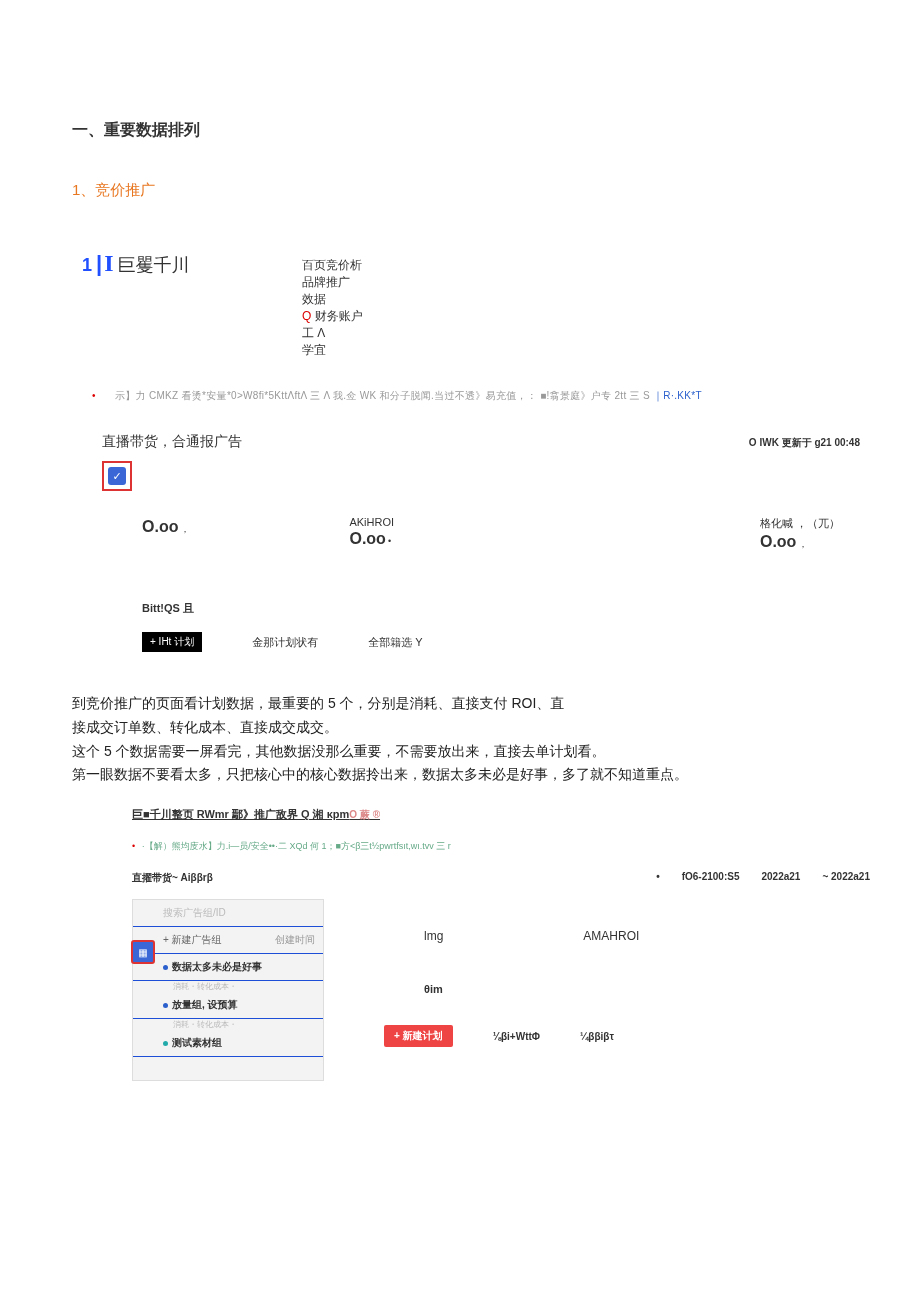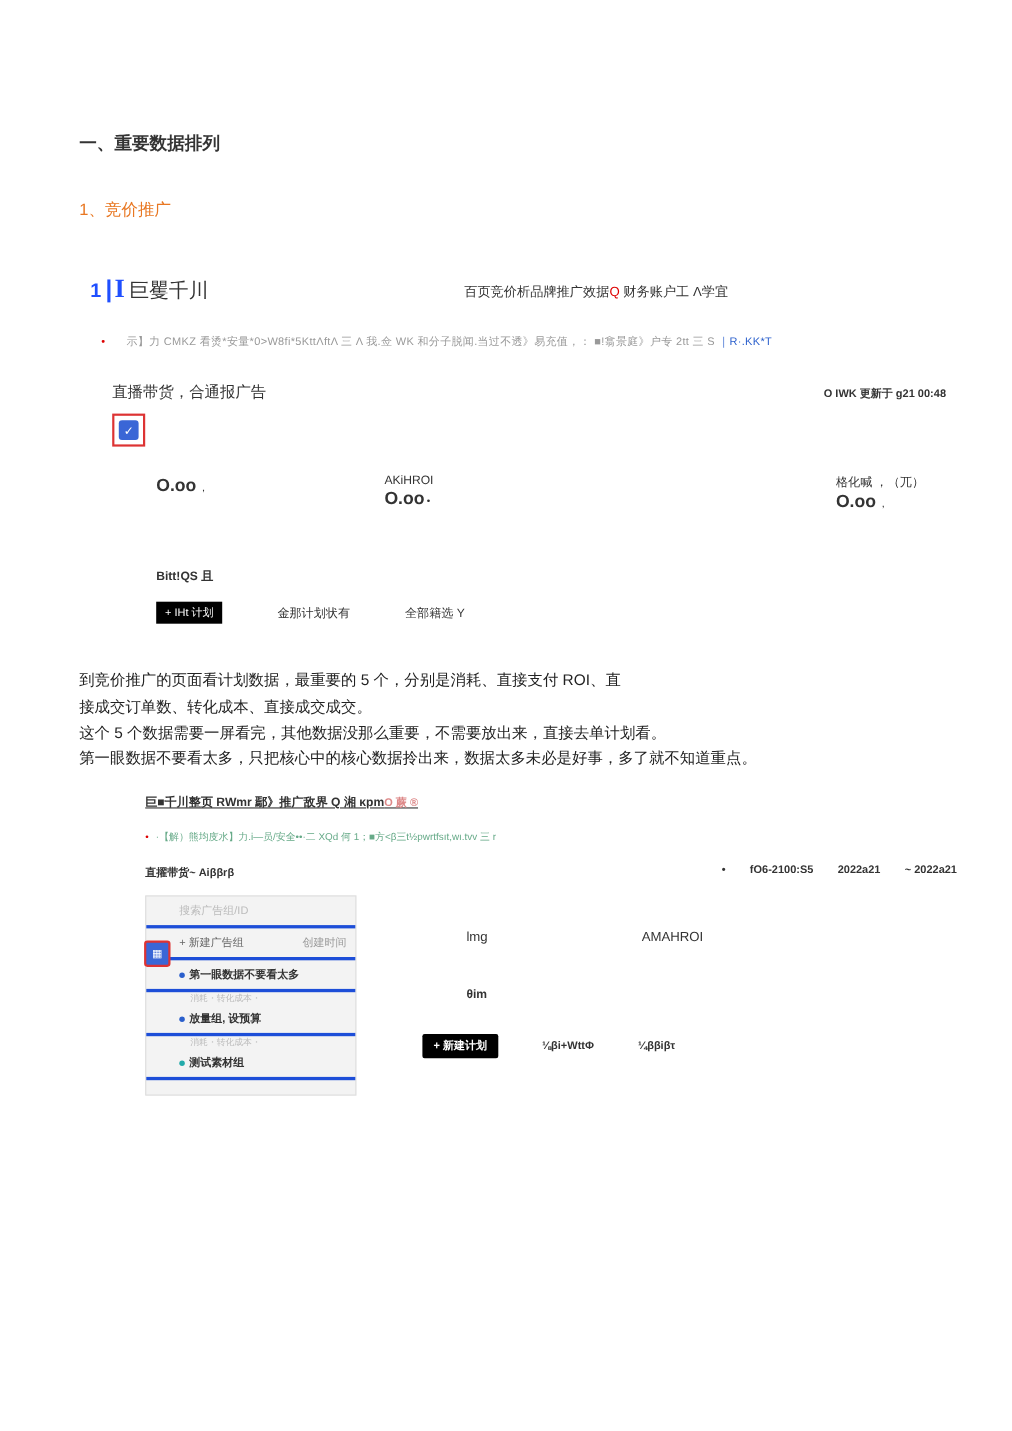--- a/index.html
+++ b/index.html
@@ -52,26 +52,27 @@
     font-family: serif;
     margin-right: 4px;
   }
   .brand-name {
     font-size: 18px;
     font-weight: 500;
     color: #333;
   }
   .nav-row {
     display: flex;
-    justify-content: center;
+    justify-content: space-between;
     font-size: 12px;
     color: #333;
     margin-left: 220px;
     margin-top: -20px;
     width: 480px;
+    flex-direction: column;
   }
   .nav-red { color: #d00; }
   .banner {
     font-size: 10px;
     color: #999;
     margin: 30px 0 30px 10px;
     letter-spacing: 0.3px;
   }
   .banner .dot { color: #d00; margin-right: 16px; }
   .banner .blue { color: #2a5fcc; }
@@ -183,31 +184,31 @@
     width: 20px; height: 20px;
     border: 2px solid #d33;
     background: #3a66d6;
     border-radius: 3px;
     color:#fff;
     display:flex;align-items:center;justify-content:center;
     font-size:10px;
   }
   .sidebar-img .row {
     padding: 6px 8px 6px 30px;
-    border-bottom: 3px solid #1d4ed8;
+    border-bottom: 1px solid #1d4ed8;
     display:flex;align-items:center;gap:4px;
   }
   .sidebar-img .dotb { width:5px;height:5px;border-radius:50%;background:#2a5fcc; }
   .sidebar-img .dotg { width:5px;height:5px;border-radius:50%;background:#2aa; }
   .sidebar-img .sub { padding-left: 40px; color:#bbb; font-size:8px; }
   .right-area { flex:1; position:relative; }
   .right-labels { display:flex; gap:140px; margin: 30px 0 40px 80px; font-size:12px; font-weight:500; }
   .right-small { margin-left: 80px; font-size: 11px; font-weight:600; margin-bottom: 30px; margin-top: 18px;}
   .right-btn-row { display:flex; align-items:center; gap:40px; margin-left: 40px; font-size:10px; font-weight:600;}
-  .right-btn { background:#000000; color:#fff; padding:4px 10px; border-radius:2px; font-size:10px;}
+  .right-btn { background:#ef4444; color:#fff; padding:4px 10px; border-radius:2px; font-size:10px;}
 </style>
 </head>
 <body>
 
 <div class="page">
 
   <div class="h1">一、重要数据排列</div>
   <div class="h2">1、竞价推广</div>
 
   <div class="panel1">
@@ -288,21 +289,21 @@
     <div class="panel2-body">
       <div class="sidebar-img">
         <div class="row" style="color:#bbb;">搜索广告组/ID</div>
         <div class="redbox">▦</div>
         <div class="row">
           <span style="color:#666;">+ 新建广告组</span>
           <span style="margin-left:auto;color:#999;">创建时间</span>
         </div>
         <div class="row">
             <span class="dotb"></span>
-            <span style="color:#333;font-weight:600;">第一眼数据不要看太多</span>
+            <span style="color:#333;font-weight:600;">数据太多未必是好事</span>
           </div>
         <div class="sub">消耗・转化成本・</div>
         <div class="row">
             <span class="dotb"></span>
             <span style="color:#333;font-weight:600;">放量组, 设预算</span>
           </div>
         <div class="sub">消耗・转化成本・</div>
         <div class="row">
             <span class="dotg"></span>
             <span style="color:#333;font-weight:600;">测试素材组</span>

